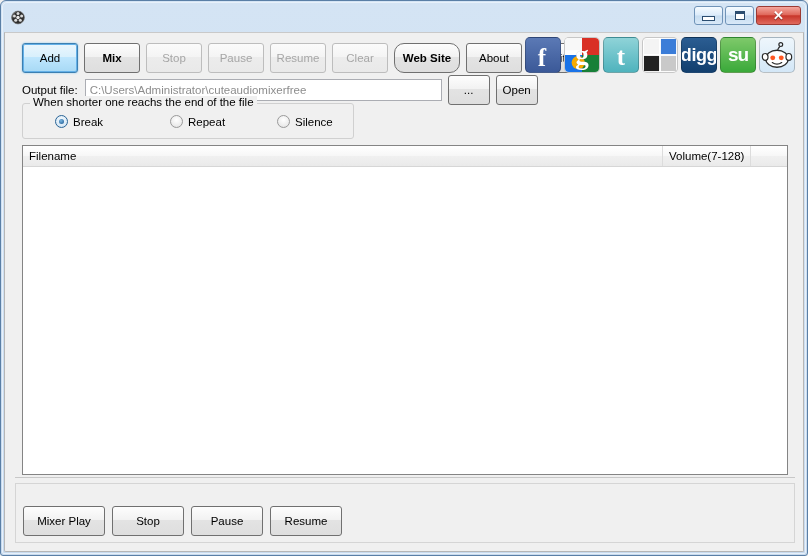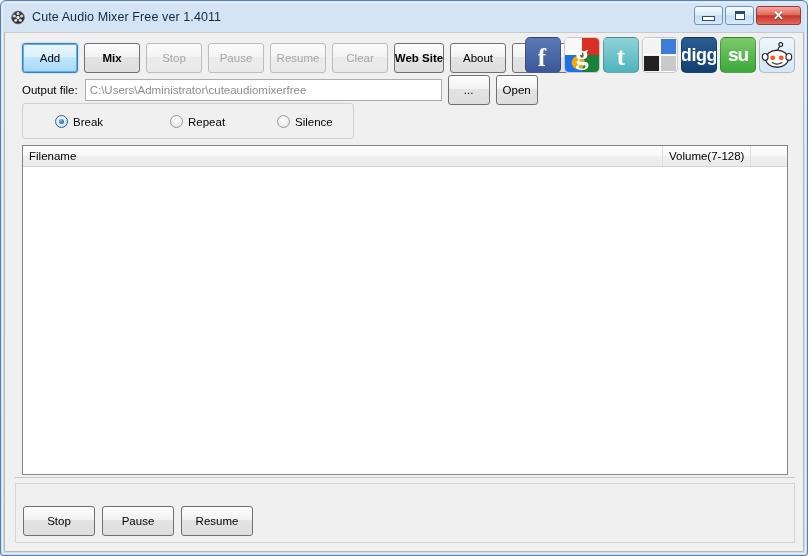--- a/index.html
+++ b/index.html
@@ -149,21 +149,21 @@
   }
 
   
   .toolbar {
     position: absolute;
     left: 17px; top: 10px;
     display: flex;
     gap: 6px;
   }
   .toolbar .btn { width: 56px; }
-  .toolbar .btn.web { width: 50px; }
+  .toolbar .btn.web { width: 66px; border-radius: 10px; }
 
   
   .social {
     position: absolute;
     right: 8px; top: 4px;
     display: flex;
     gap: 3px;
   }
   .sicon {
     width: 36px; height: 36px;
@@ -368,21 +368,20 @@
         <circle cx="8" cy="8.5" r="6.4" fill="none" stroke="#6d6d6d" stroke-width="0.7"></circle>
         <circle cx="8" cy="8.5" r="1.7" fill="#e8e8e8"></circle>
         <circle cx="8" cy="4.4" r="1.5" fill="#dcdcdc"></circle>
         <circle cx="11.6" cy="7" r="1.5" fill="#dcdcdc"></circle>
         <circle cx="10.3" cy="11.3" r="1.5" fill="#dcdcdc"></circle>
         <circle cx="5.7" cy="11.3" r="1.5" fill="#dcdcdc"></circle>
         <circle cx="4.4" cy="7" r="1.5" fill="#dcdcdc"></circle>
         <path d="M1.6 8.5 A6.4 6.4 0 0 1 6 2.4 l0.5 1.2 A5.1 5.1 0 0 0 3 8.5z" fill="#8a8a8a" opacity="0.5"></path>
       </svg>
     </div>
-    <div class="title-text">Cute Audio Mixer Free ver 1.4011</div>
     <div class="win-buttons">
       <div class="win-btn">
         <div class="glyph-min"></div>
       </div>
       <div class="win-btn">
         <div class="glyph-max"></div>
       </div>
       <div class="win-btn close">
         <span class="glyph-close">✕</span>
       </div>
@@ -450,20 +449,21 @@
     </div>
 
     <div class="output-row">
       <div class="lbl">Output file:</div>
       <div class="textbox" placeholder="C:\Users\Administrator\cuteaudiomixerfree">C:\Users\Administrator\cuteaudiomixerfree</div>
       <div class="btn dots">...</div>
       <div class="btn open">Open</div>
     </div>
 
     <div class="groupbox">
+      <div class="gb-title">When shorter one reachs the end of the file</div>
       <div class="radios">
         <div class="radio checked" style="width:115px;margin-left:24px;">
           <span class="dot"></span>
           <span class="rlabel">Break</span>
         </div>
         <div class="radio" style="width:107px;">
           <span class="dot"></span>
           <span class="rlabel">Repeat</span>
         </div>
         <div class="radio">
@@ -479,20 +479,21 @@
         <div class="lv-col c2">Volume(7-128)</div>
         <div class="lv-col c3"></div>
       </div>
       <div class="lv-body"></div>
     </div>
 
     <div class="divider"></div>
 
     <div class="bottom-panel">
       <div class="bottom-buttons">
+        <div class="btn wide">Mixer Play</div>
         <div class="btn">Stop</div>
         <div class="btn">Pause</div>
         <div class="btn">Resume</div>
       </div>
     </div>
 
   </div>
 </div>
 
 </body></html>

